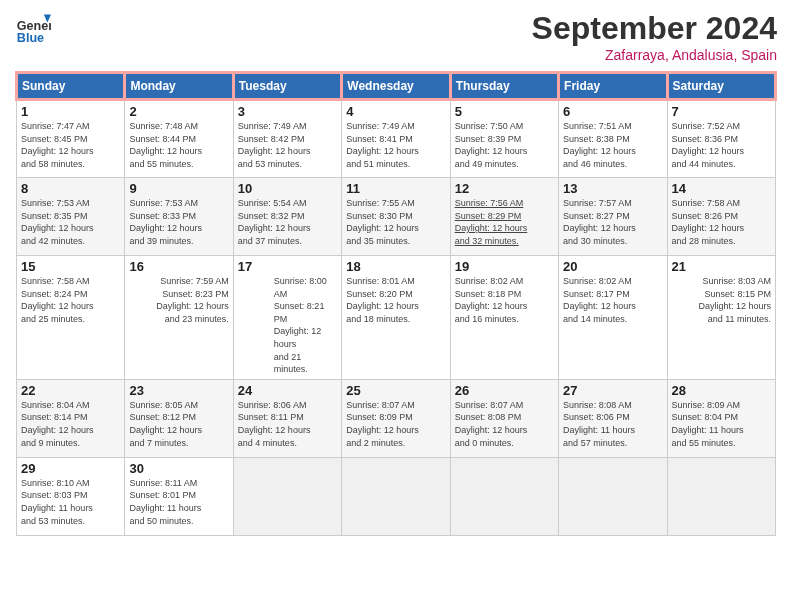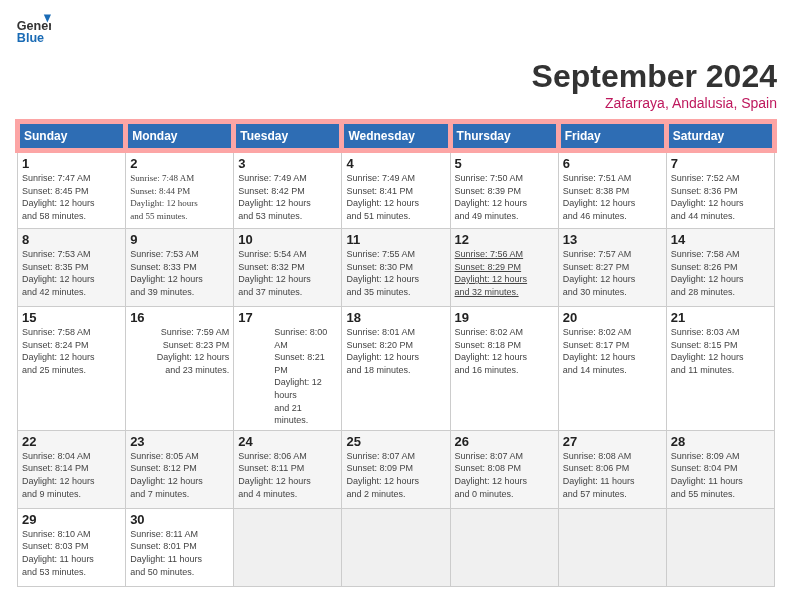--- a/index.html
+++ b/index.html
@@ -24,21 +24,20 @@
       display: flex;
       align-items: center;
       gap: 4px;
     }
     .logo-icon {
       width: 36px;
       height: 36px;
     }
     .title-block {
       text-align: right;
-      margin-top: 48px;
     }
     .month-title {
       font-size: 32px;
       font-weight: bold;
       color: #333;
     }
     .location {
       font-size: 14px;
       color: #be185d;
     }
@@ -47,21 +46,21 @@
       border-collapse: collapse;
       table-layout: fixed;
     }
     thead tr th {
       background-color: #2e6db4;
       color: #fff;
       font-size: 12px;
       font-weight: bold;
       padding: 5px 4px;
       text-align: left;
-      border: 5px solid #fca5a5;
+      border: 3px solid #fca5a5;
     }
     tbody tr td {
       border: 1px solid #ccc;
       vertical-align: top;
       padding: 3px 4px;
       font-size: 9.5px;
       color: #333;
       height: 78px;
       background: #fff;
     }
@@ -118,21 +117,21 @@
     <tr>
           <td>
             <span class="day-number">1</span>
             <div class="day-info" style="white-space: pre-line;">Sunrise: 7:47 AM
 Sunset: 8:45 PM
 Daylight: 12 hours
 and 58 minutes.</div>
           </td>
           <td>
             <span class="day-number">2</span>
-            <div class="day-info" style="white-space: pre-line; font-family: Liberation Serif, serif;">Sunrise: 7:48 AM
+            <div class="day-info" style="white-space: pre-line;">Sunrise: 7:48 AM
 Sunset: 8:44 PM
 Daylight: 12 hours
 and 55 minutes.</div>
           </td>
           <td>
             <span class="day-number">3</span>
             <div class="day-info" style="white-space: pre-line;">Sunrise: 7:49 AM
 Sunset: 8:42 PM
 Daylight: 12 hours
 and 53 minutes.</div>
@@ -255,21 +254,21 @@
           </td>
           <td>
             <span class="day-number">20</span>
             <div class="day-info" style="white-space: pre-line;">Sunrise: 8:02 AM
 Sunset: 8:17 PM
 Daylight: 12 hours
 and 14 minutes.</div>
           </td>
           <td>
             <span class="day-number">21</span>
-            <div class="day-info" style="white-space: pre-line;">Sunrise: 8:03 AM
+            <div class="day-info" style="white-space: pre-line; text-align: right;">Sunrise: 8:03 AM
 Sunset: 8:15 PM
 Daylight: 12 hours
 and 11 minutes.</div>
           </td>
         </tr>
         <tr>
           <td>
             <span class="day-number">22</span>
             <div class="day-info" style="white-space: pre-line;">Sunrise: 8:04 AM
 Sunset: 8:14 PM

